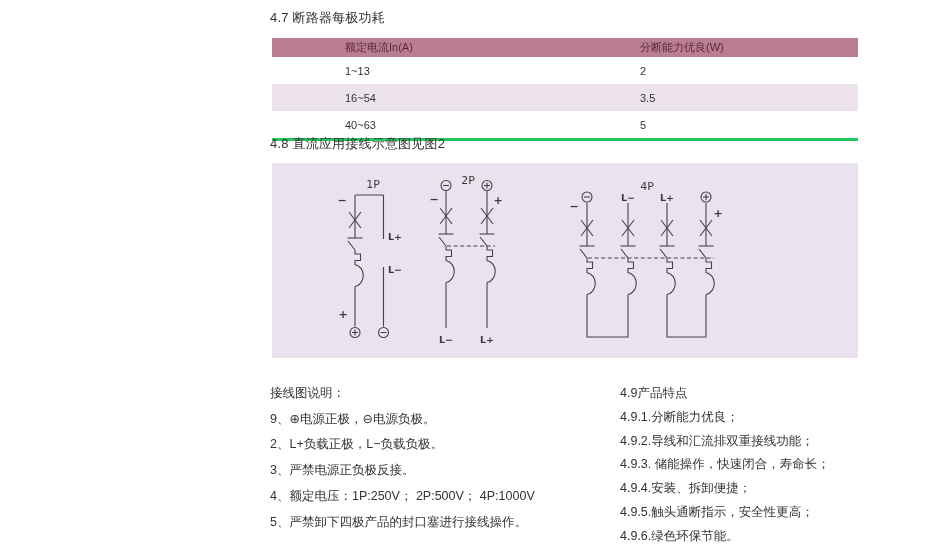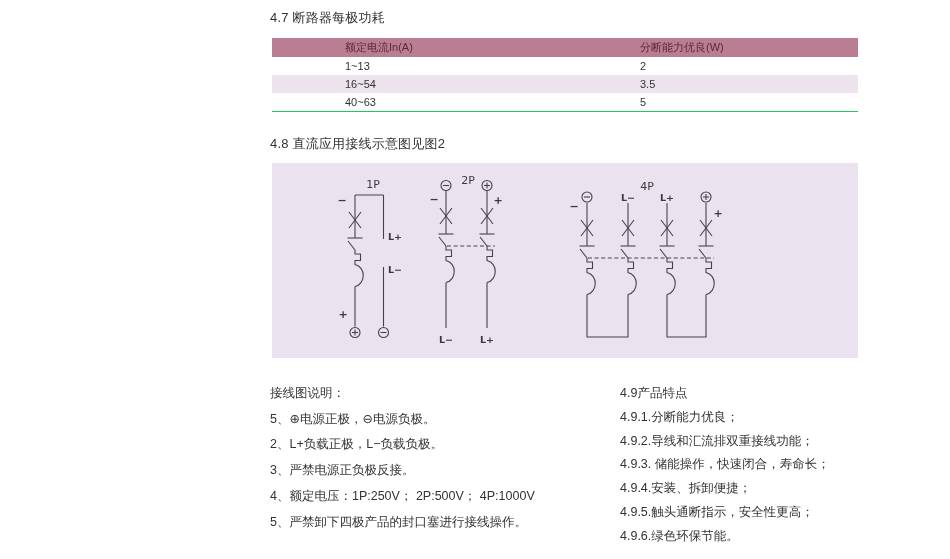--- a/index.html
+++ b/index.html
@@ -3,22 +3,22 @@
 <meta charset="utf-8">
 <style>
   html,body{margin:0;padding:0;background:#ffffff;}
   .page{position:relative;width:950px;height:559px;background:#ffffff;overflow:hidden;
         font-family:"Liberation Sans","DejaVu Sans",sans-serif;color:#333333;}
   .sec-title{position:absolute;left:270px;font-size:13px;font-weight:500;color:#333333;letter-spacing:.2px;}
   .t47{top:9px;}
   .t48{top:135px;}
 
   
-  .power-table{position:absolute;left:272px;top:38px;width:586px;border-bottom:1px solid #22c55e;font-size:11px;}
-  .power-table .row{display:flex;align-items:center;height:18px;}
+  .power-table{position:absolute;left:272px;top:38px;width:586px;border-bottom:3px solid #22c55e;font-size:11px;}
+  .power-table .row{display:flex;align-items:center;height:27px;}
   .power-table .row.head{height:19px;font-weight:500;}
   .power-table .c1{width:368px;padding-left:73px;box-sizing:border-box;}
   .power-table .c2{flex:1;}
 
   
   .diagram-box{position:absolute;left:272px;top:163px;width:586px;height:195px;}
   .diagram-box svg{display:block;}
   .dstroke{stroke:#46424c;stroke-width:1.1;fill:none;stroke-linecap:butt;}
   .dash{stroke-dasharray:4,2.6;}
   text.ptitle{fill:#3a3a3a;stroke:none;font-size:11px;font-weight:500;text-anchor:middle;
@@ -128,21 +128,21 @@
           <use href="#pole" x="434" y="40"></use>
           <path class="dash" d="M 316,95 H 442"></path>
           <path d="M 315,131.5 V 174 H 356 V 131.5 M 395,131.5 V 174 H 434 V 131.5"></path>
         </g>
       </g>
     </svg>
   </div>
 
   <div class="notes">
     <div>接线图说明：</div>
-    <div>5、⊕电源正极，⊖电源负极。</div>
+    <div>9、⊕电源正极，⊖电源负极。</div>
     <div>2、L+负载正极，L−负载负极。</div>
     <div>3、严禁电源正负极反接。</div>
     <div>4、额定电压：1P:250V；  2P:500V； 4P:1000V</div>
     <div>5、严禁卸下四极产品的封口塞进行接线操作。</div>
   </div>
 
   <div class="features">
     <div>4.9产品特点</div>
     <div>4.9.1.分断能力优良；</div>
     <div>4.9.2.导线和汇流排双重接线功能；</div>

